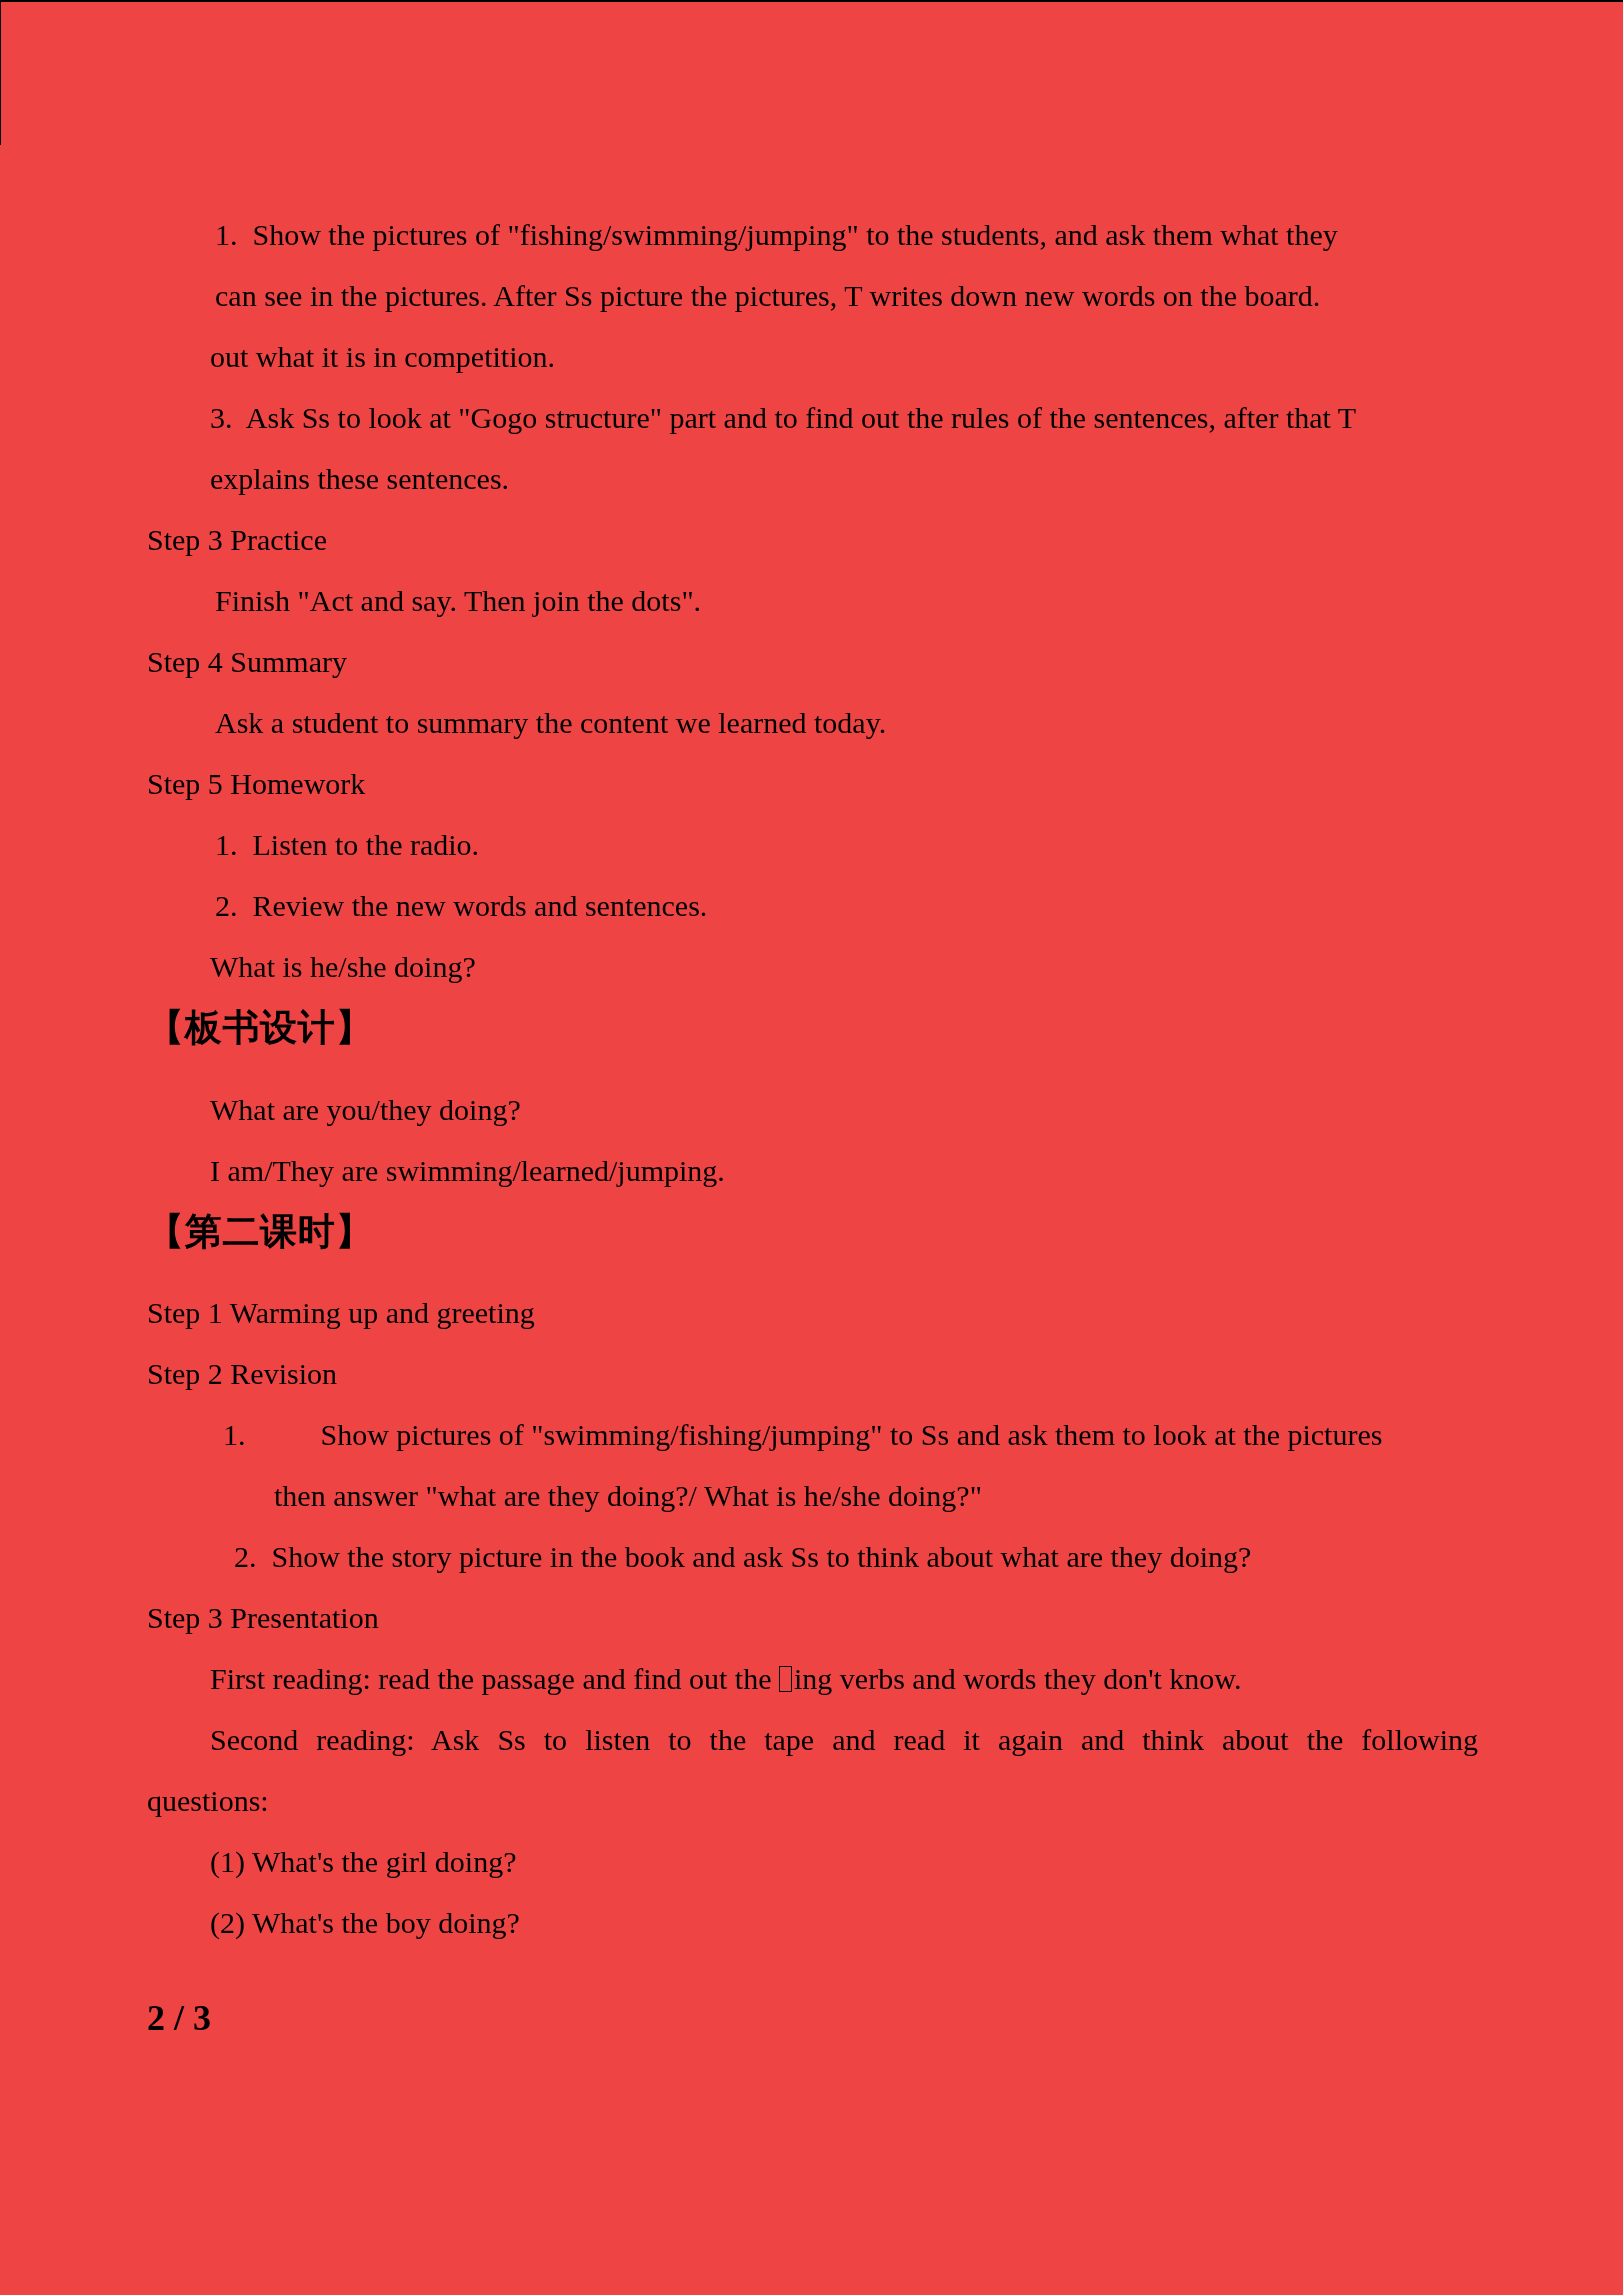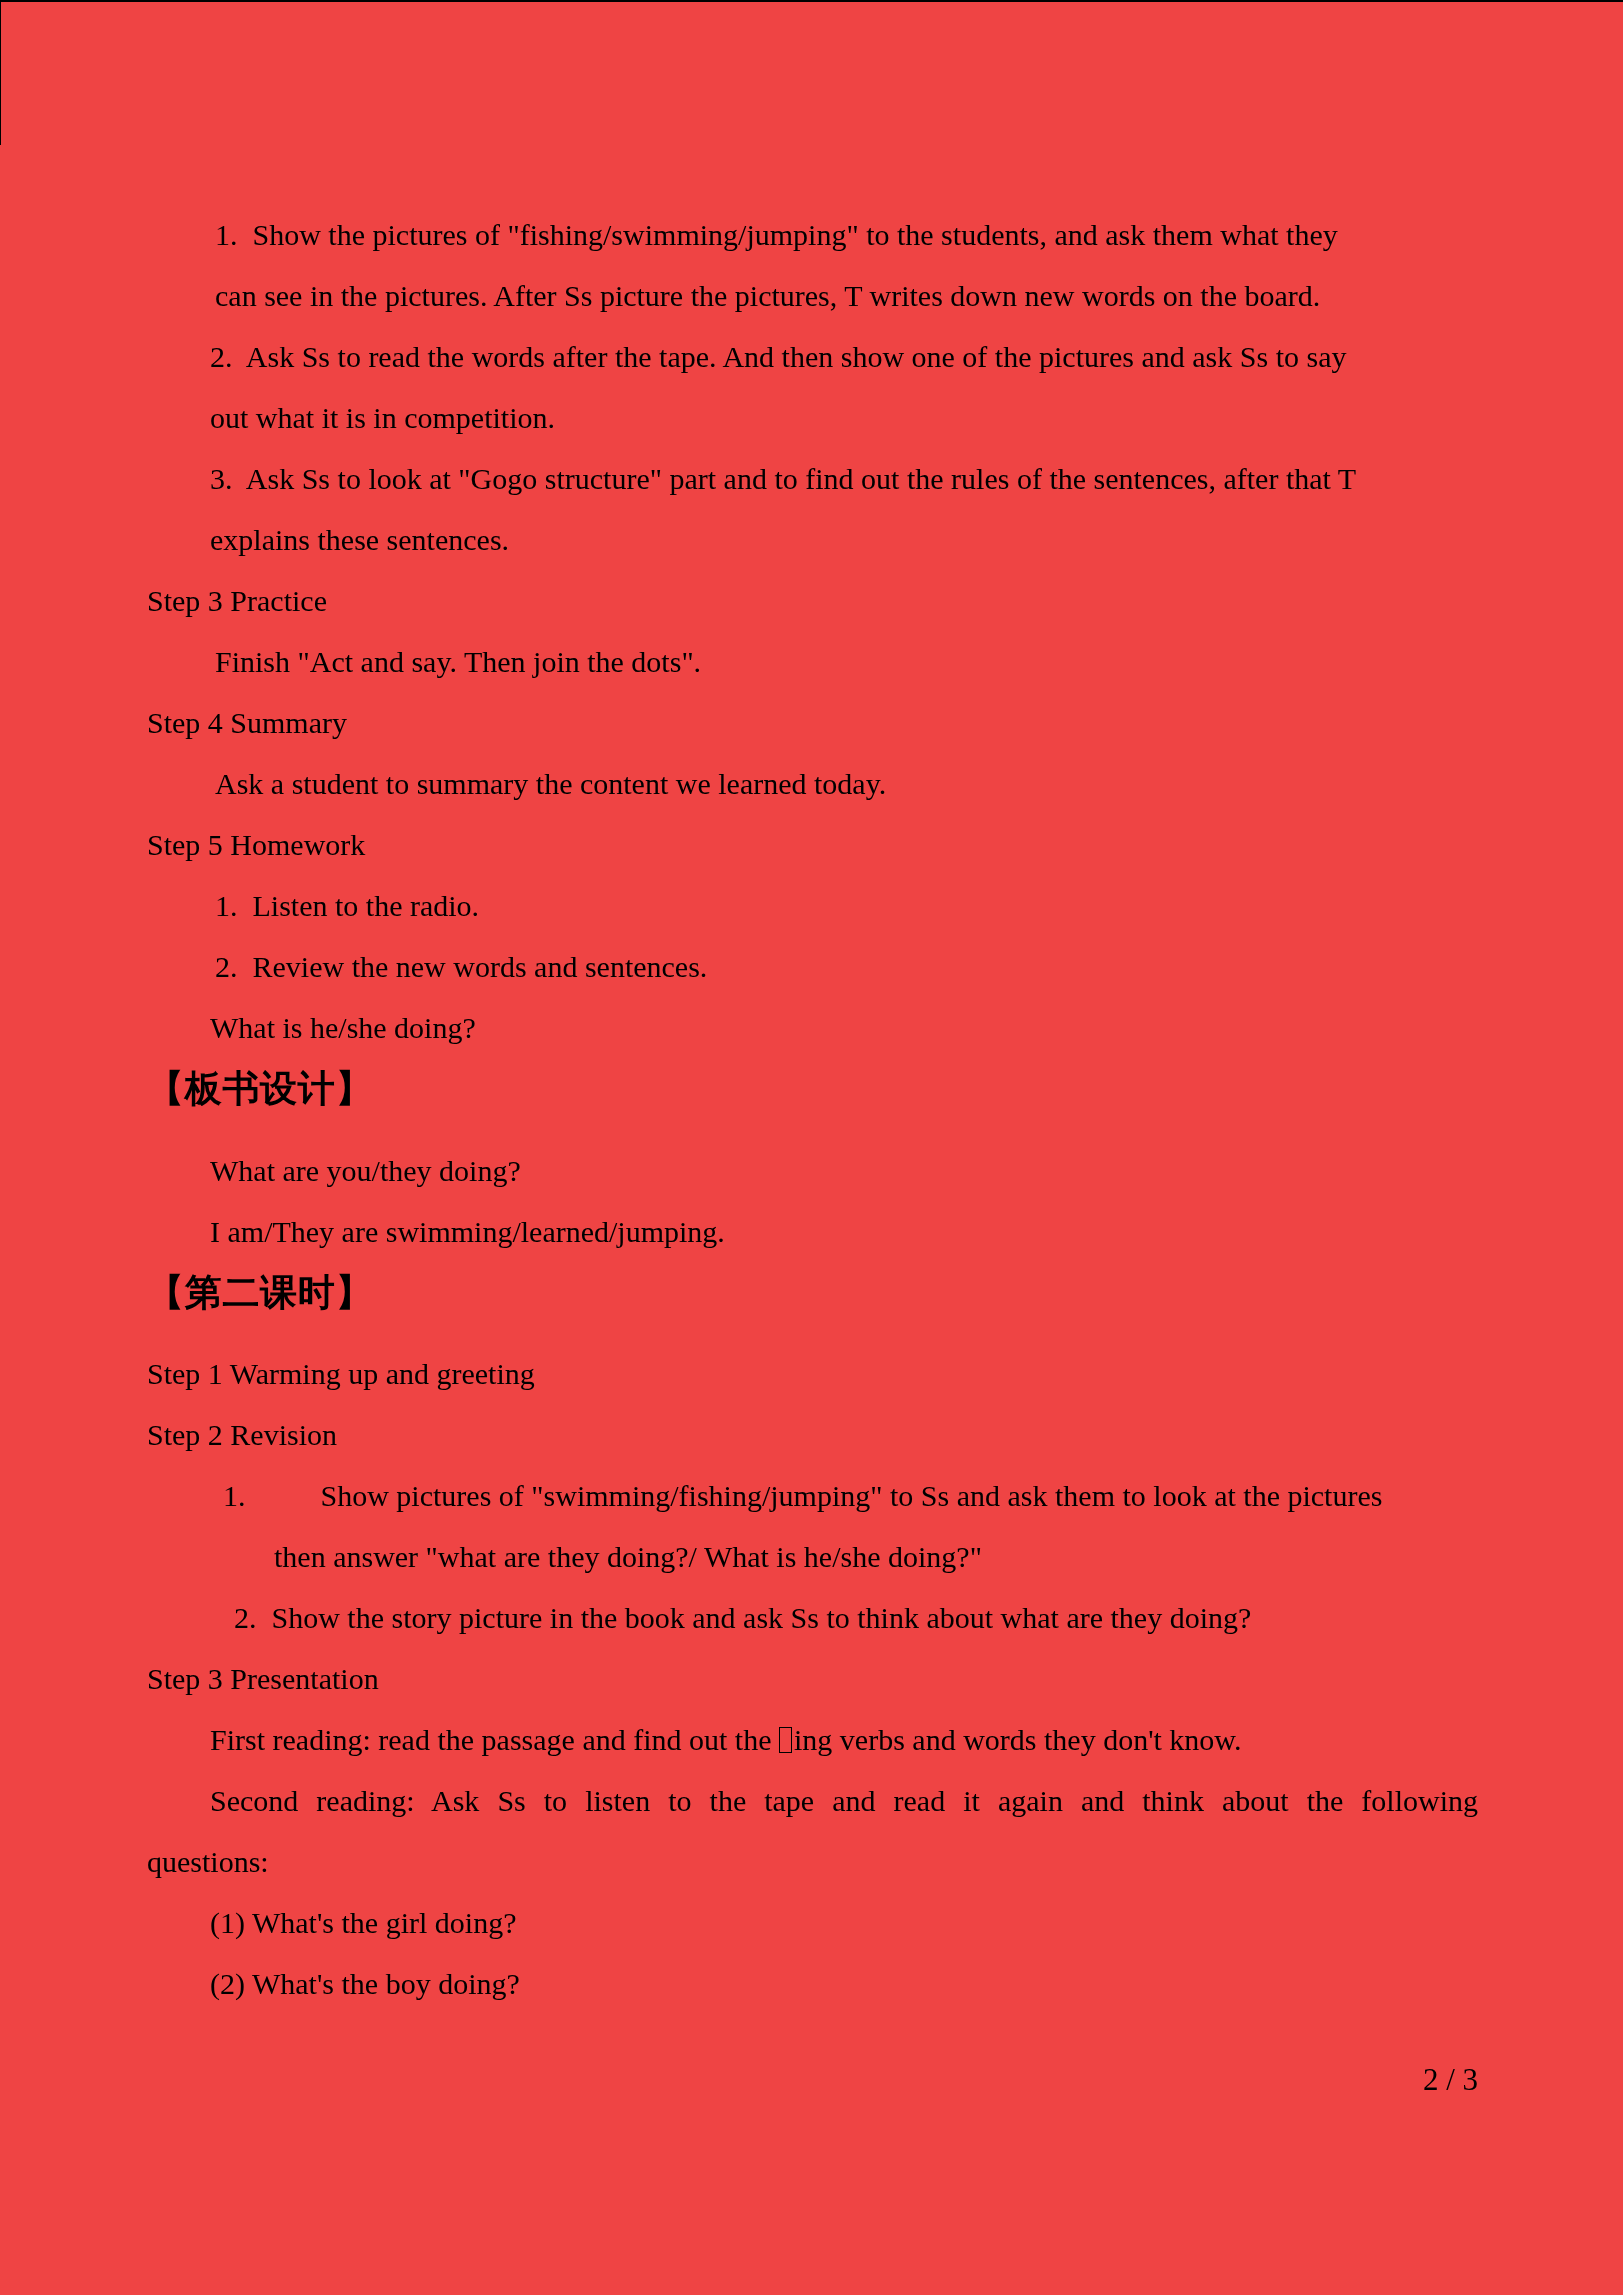--- a/index.html
+++ b/index.html
@@ -63,37 +63,36 @@
     display: inline-block;
     width: 13px;
     height: 26px;
     border: 1.4px solid #000000;
     vertical-align: -2.7px;
     margin-right: 2px;
     box-sizing: border-box;
   }
   .page-number {
     margin-top: 35px;
-    text-align: right;
-    font-size: 31px;
-    font-weight: normal;
+    text-align: left;
+    font-size: 36px;
+    font-weight: bold;
     line-height: 61px;
   }
 </style>
 </head>
 <body>
 
 <div class="page">
   <div class="top-border"></div>
   <div class="left-artifact"></div>
   <div class="content">
 
     <div class="line list-item" style="padding-left: 68px;">1.  Show the pictures of "fishing/swimming/jumping" to the students, and ask them what they</div>
       <div class="line body" style="padding-left: 68px;">can see in the pictures. After Ss picture the pictures, T writes down new words on the board.</div>
-      <div class="line list-item" style="padding-left: 63px;">2.  Ask Ss to read the words after the tape. And then show one of the pictures and ask Ss to say</div>
       <div class="line body" style="padding-left: 63px;">out what it is in competition.</div>
       <div class="line list-item" style="padding-left: 63px;">3.  Ask Ss to look at "Gogo structure" part and to find out the rules of the sentences, after that T</div>
       <div class="line body" style="padding-left: 63px;">explains these sentences.</div>
       <div class="line step-heading">Step 3 Practice</div>
       <div class="line body" style="padding-left: 68px;">Finish "Act and say. Then join the dots".</div>
       <div class="line step-heading">Step 4 Summary</div>
       <div class="line body" style="padding-left: 68px;">Ask a student to summary the content we learned today.</div>
       <div class="line step-heading">Step 5 Homework</div>
       <div class="line list-item" style="padding-left: 68px;">1.  Listen to the radio.</div>
       <div class="line list-item" style="padding-left: 68px;">2.  Review the new words and sentences.</div>

